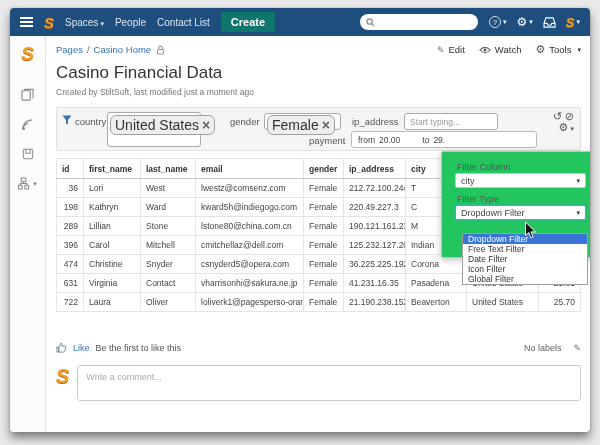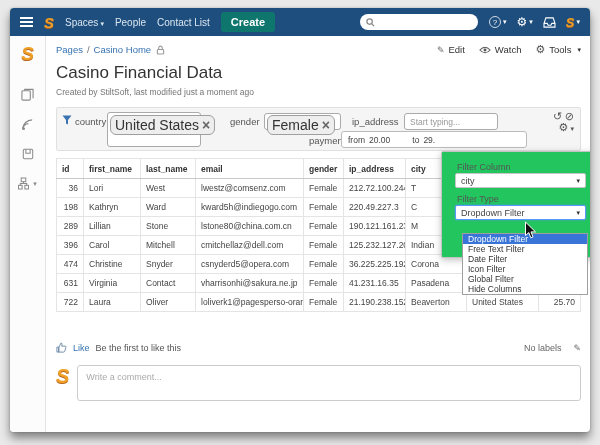--- a/index.html
+++ b/index.html
@@ -197,21 +197,21 @@
         </span>
         <span class="fl" style="left:173px;top:8px;">gender</span>
         <span class="fl filter-box" style="left:207px;top:5px;width:77px;height:17px;">
           <span class="chip" style="margin:1px 2px;"><span>Female</span><span class="x">×</span></span>
         </span>
         <span class="fl" style="left:295px;top:8px;">ip_address</span>
         <span class="fl" style="left:347px;top:5px;width:94px;height:17px;">
           <input class="text-input" placeholder="Start typing..." style="">
         </span>
         <span class="fl" style="left:252px;top:27px;">payment</span>
-        <span class="fl range-box" style="left:284px;top:23px;width:186px;height:17px;">
+        <span class="fl range-box" style="left:294px;top:23px;width:186px;height:17px;">
           <span>from</span>
           <span>20.00</span>
           <span style="margin-left:18px;">to</span>
           <span>29.</span>
         </span>
         <span class="panel-icons">
           <span class="undo-glyph">↺</span>
           <span class="slash-glyph">⊘</span><br>
           <span class="panel-gear">⚙<span class="caret">▾</span></span>
         </span>
@@ -350,21 +350,20 @@
         <span class="popup-select focused" style="top:53px;">
           <span>Dropdown Filter</span>
             <span class="caret">▾</span>
         </span>
         <ul class="option-list">
             <li class="selected">Dropdown Filter</li>
             <li>Free Text Filter</li>
             <li>Date Filter</li>
             <li>Icon Filter</li>
             <li>Global Filter</li>
-            <li>Hide Columns</li>
           </ul>
       </div>
 
       <svg class="cursor" width="13" height="19" viewBox="0 0 13 19">
         <path d="M1.5 1 L1.5 14.5 L4.8 11.6 L6.8 16.8 L9 15.9 L7 10.9 L11.5 10.9 Z" fill="#111" stroke="#fff" stroke-width="1"></path>
       </svg>
 
     </div>
   </div>
 </div>

